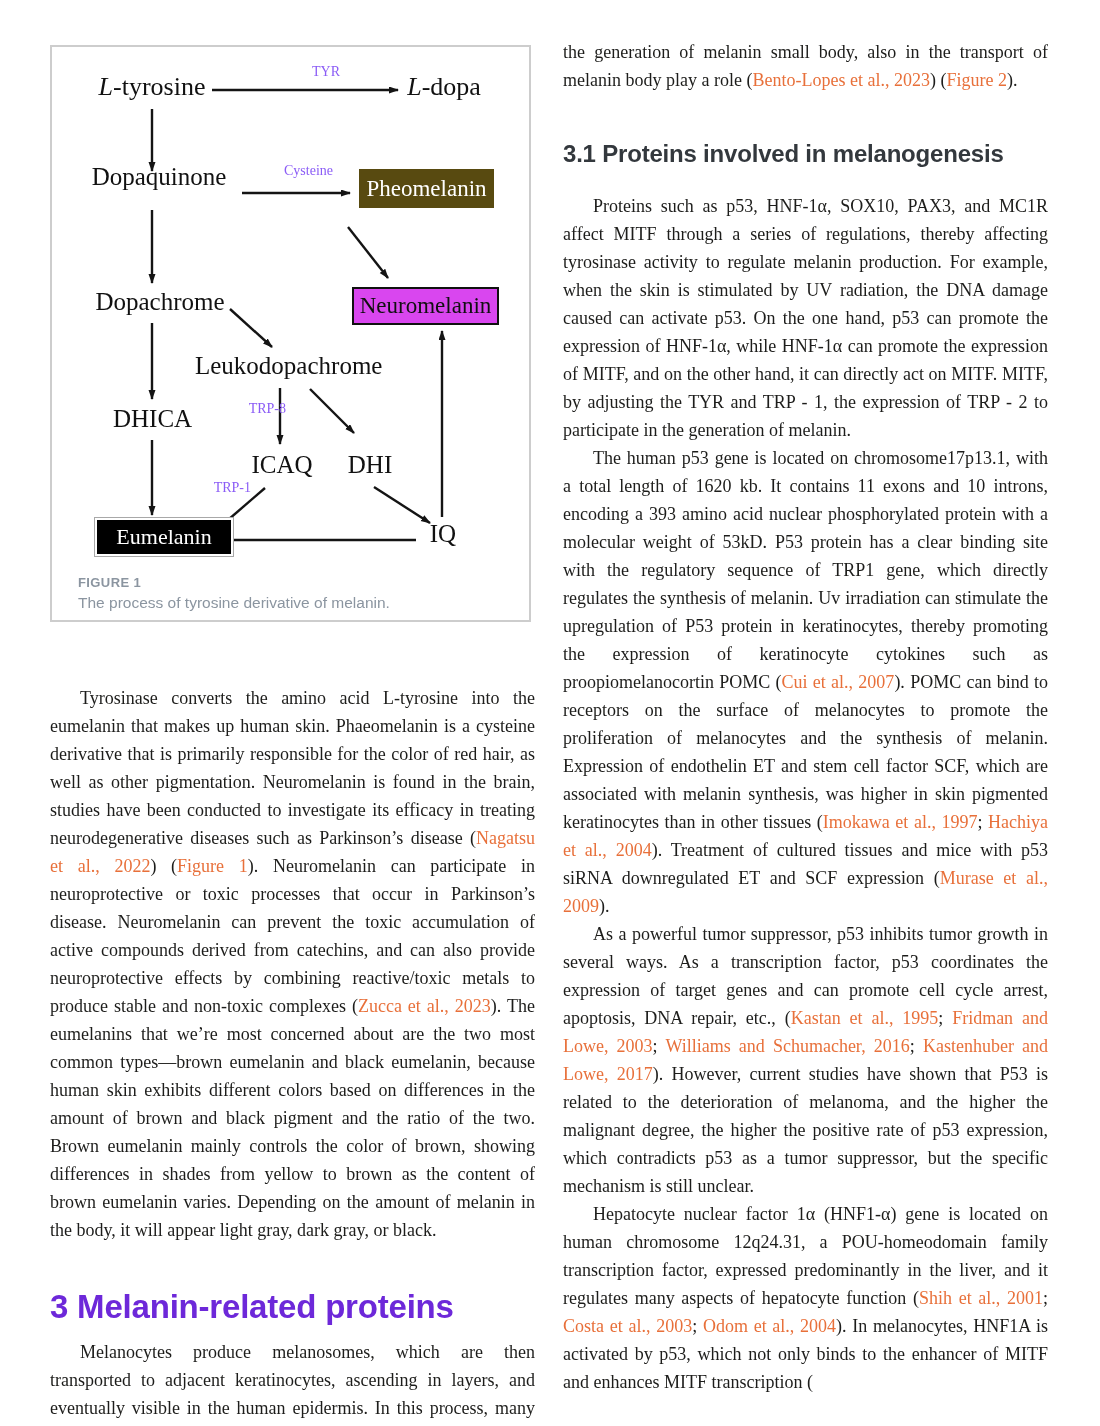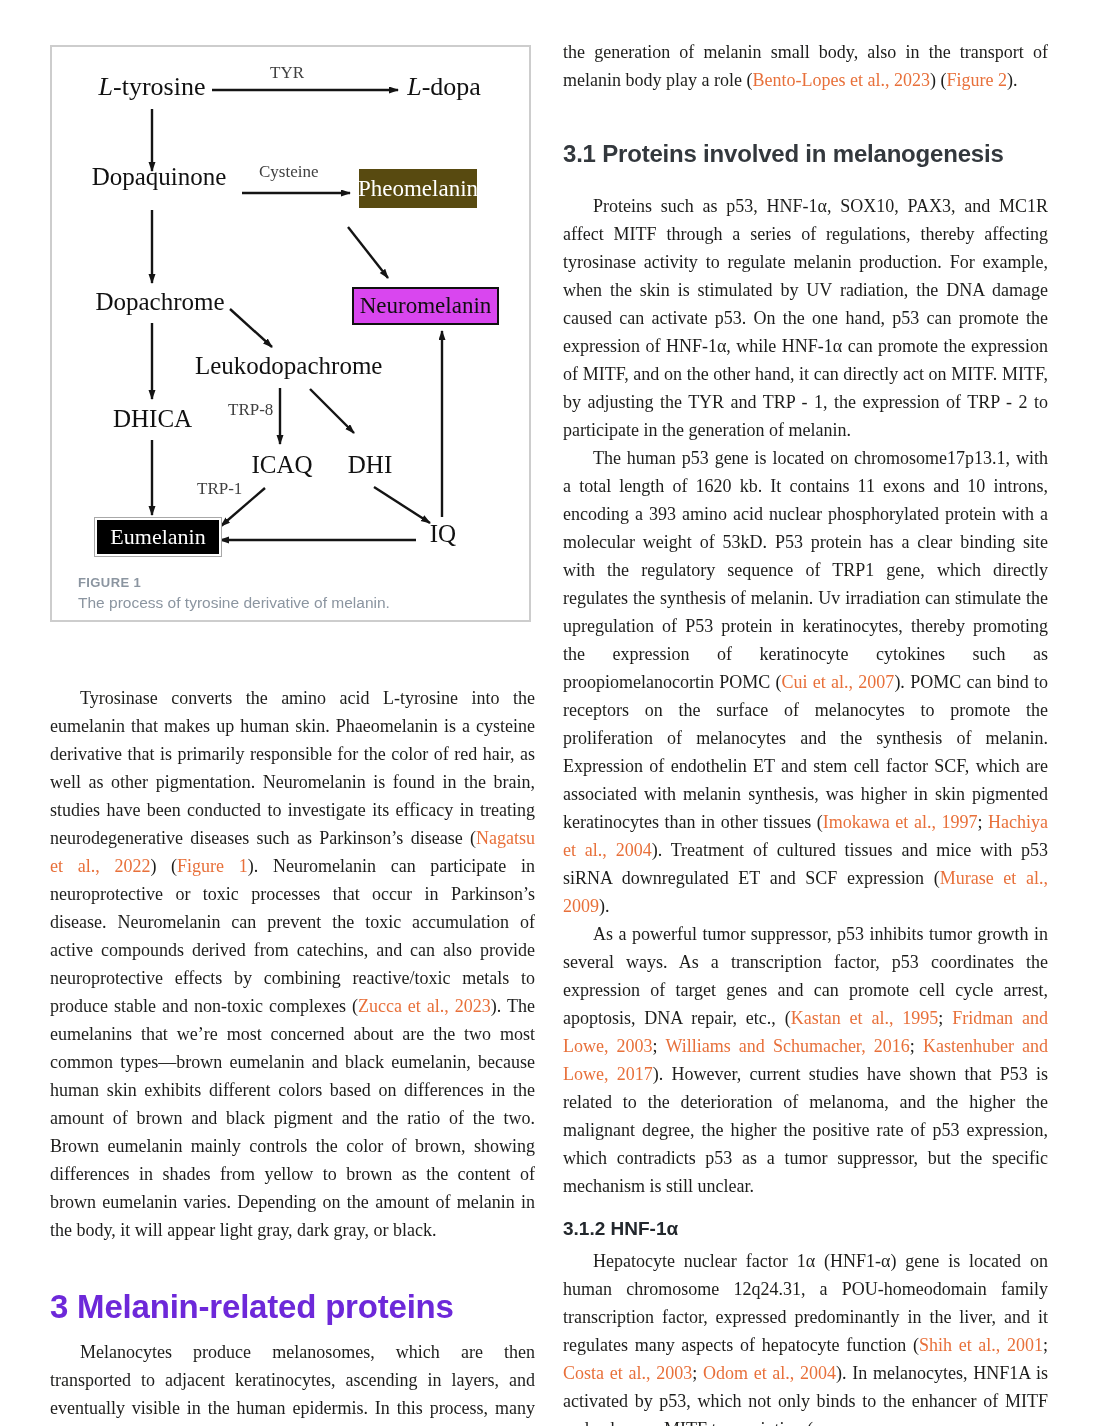--- a/index.html
+++ b/index.html
@@ -48,22 +48,22 @@
     position:relative; width:477px; height:520px;
     font-family:"Liberation Serif", serif; color:#111;
   }
   .arrows { position:absolute; left:0; top:0; }
   .dnode {
     position:absolute; font-size:25px; line-height:1.1;
     text-align:center; white-space:nowrap; color:#111;
   }
   .dnode em { font-style:italic; }
   .dsmall {
-    position:absolute; font-size:17px; line-height:1.1;
-    text-align:left; white-space:nowrap; color:#404040;
+    position:absolute; font-size:14px; line-height:1.1;
+    text-align:right; white-space:nowrap; color:#8b5cf6;
   }
   .dbox {
     position:absolute; display:flex; align-items:center; justify-content:center;
     font-size:23px; white-space:nowrap;
   }
   .dbox.pheo { background:#584a10; color:#ffffff; }
   .dbox.neuro { background:#d946ef; border:2px solid #101010; color:#101010; }
   .dbox.eume {
     background:#000000; color:#ffffff; font-size:22px;
     box-shadow:0 0 0 2px #ffffff, 0 0 0 3px #a8a8a8;
@@ -105,35 +105,35 @@
             <line x1="390" y1="470" x2="390" y2="284" marker-end="url(#ah)"></line>
           </g>
         </svg>
 
         <div class="dnode" style="left:38px;top:26px;width:124px;font-size:26px;"><em>L</em><span>-tyrosine</span></div>
         <div class="dsmall" style="left:218px;top:17px;width:70px;">TYR</div>
         <div class="dnode" style="left:352px;top:26px;width:80px;font-size:26px;"><em>L</em><span>-dopa</span></div>
 
         <div class="dnode" style="left:35px;top:116px;width:144px;">Dopaquinone</div>
         <div class="dsmall" style="left:207px;top:116px;width:74px;">Cysteine</div>
-        <div class="dbox pheo" style="left:307px;top:122px;width:118px;height:39px;">Pheomelanin</div>
+        <div class="dbox pheo" style="left:307px;top:122px;width:135px;height:39px;">Pheomelanin</div>
 
         <div class="dnode" style="left:38px;top:241px;width:140px;">Dopachrome</div>
         <div class="dbox neuro" style="left:300px;top:240px;width:147px;height:38px;">Neuromelanin</div>
 
         <div class="dnode" style="left:143px;top:305px;width:186px;">Leukodopachrome</div>
 
         <div class="dsmall" style="left:176px;top:354px;width:58px;">TRP-8</div>
         <div class="dnode" style="left:61px;top:358px;width:70px;">DHICA</div>
 
         <div class="dnode" style="left:187px;top:404px;width:86px;">ICAQ</div>
         <div class="dnode" style="left:292px;top:404px;width:52px;">DHI</div>
         <div class="dsmall" style="left:145px;top:433px;width:54px;">TRP-1</div>
 
-        <div class="dbox eume" style="left:45px;top:473px;width:122px;height:34px;">Eumelanin</div>
+        <div class="dbox eume" style="left:45px;top:473px;width:134px;height:34px;">Eumelanin</div>
         <div class="dnode" style="left:372px;top:473px;width:38px;">IQ</div>
       </div>
 
       <figcaption class="figmeta">
         <div class="figlabel">FIGURE 1</div>
         <div class="figcap">The process of tyrosine derivative of melanin.</div>
       </figcaption>
     </figure>
 
     <p class="body indent"><span>Tyrosinase converts the amino acid L-tyrosine into the eumelanin that makes up human skin. Phaeomelanin is a cysteine derivative that is primarily responsible for the color of red hair, as well as other pigmentation. Neuromelanin is found in the brain, studies have been conducted to investigate its efficacy in treating neurodegenerative diseases such as Parkinson’s disease (</span><span class="cite">Nagatsu et al., 2022</span><span>) (</span><span class="cite">Figure 1</span><span>). Neuromelanin can participate in neuroprotective or toxic processes that occur in Parkinson’s disease. Neuromelanin can prevent the toxic accumulation of active compounds derived from catechins, and can also provide neuroprotective effects by combining reactive/toxic metals to produce stable and non-toxic complexes (</span><span class="cite">Zucca et al., 2023</span><span>). The eumelanins that we’re most concerned about are the two most common types—brown eumelanin and black eumelanin, because human skin exhibits different colors based on differences in the amount of brown and black pigment and the ratio of the two. Brown eumelanin mainly controls the color of brown, showing differences in shades from yellow to brown as the content of brown eumelanin varies. Depending on the amount of melanin in the body, it will appear light gray, dark gray, or black.</span></p>
@@ -148,18 +148,17 @@
     <p class="body"><span>the generation of melanin small body, also in the transport of melanin body play a role (</span><span class="cite">Bento-Lopes et al., 2023</span><span>) (</span><span class="cite">Figure 2</span><span>).</span></p>
 
     <h2 class="h2">3.1 Proteins involved in melanogenesis</h2>
 
     <p class="body indent"><span>Proteins such as p53, HNF-1α, SOX10, PAX3, and MC1R affect MITF through a series of regulations, thereby affecting tyrosinase activity to regulate melanin production. For example, when the skin is stimulated by UV radiation, the DNA damage caused can activate p53. On the one hand, p53 can promote the expression of HNF-1α, while HNF-1α can promote the expression of MITF, and on the other hand, it can directly act on MITF. MITF, by adjusting the TYR and TRP - 1, the expression of TRP - 2 to participate in the generation of melanin.</span></p>
 
 
     <p class="body indent"><span>The human p53 gene is located on chromosome17p13.1, with a total length of 1620 kb. It contains 11 exons and 10 introns, encoding a 393 amino acid nuclear phosphorylated protein with a molecular weight of 53kD. P53 protein has a clear binding site with the regulatory sequence of TRP1 gene, which directly regulates the synthesis of melanin. Uv irradiation can stimulate the upregulation of P53 protein in keratinocytes, thereby promoting the expression of keratinocyte cytokines such as proopiomelanocortin POMC (</span><span class="cite">Cui et al., 2007</span><span>). POMC can bind to receptors on the surface of melanocytes to promote the proliferation of melanocytes and the synthesis of melanin. Expression of endothelin ET and stem cell factor SCF, which are associated with melanin synthesis, was higher in skin pigmented keratinocytes than in other tissues (</span><span class="cite">Imokawa et al., 1997</span><span>; </span><span class="cite">Hachiya et al., 2004</span><span>). Treatment of cultured tissues and mice with p53 siRNA downregulated ET and SCF expression (</span><span class="cite">Murase et al., 2009</span><span>).</span></p>
     <p class="body indent"><span>As a powerful tumor suppressor, p53 inhibits tumor growth in several ways. As a transcription factor, p53 coordinates the expression of target genes and can promote cell cycle arrest, apoptosis, DNA repair, etc., (</span><span class="cite">Kastan et al., 1995</span><span>; </span><span class="cite">Fridman and Lowe, 2003</span><span>; </span><span class="cite">Williams and Schumacher, 2016</span><span>; </span><span class="cite">Kastenhuber and Lowe, 2017</span><span>). However, current studies have shown that P53 is related to the deterioration of melanoma, and the higher the malignant degree, the higher the positive rate of p53 expression, which contradicts p53 as a tumor suppressor, but the specific mechanism is still unclear.</span></p>
 
-    <h3 class="h3">3.1.2 HNF-1α</h3>
 
     <p class="body indent"><span>Hepatocyte nuclear factor 1α (HNF1-α) gene is located on human chromosome 12q24.31, a POU-homeodomain family transcription factor, expressed predominantly in the liver, and it regulates many aspects of hepatocyte function (</span><span class="cite">Shih et al., 2001</span><span>; </span><span class="cite">Costa et al., 2003</span><span>; </span><span class="cite">Odom et al., 2004</span><span>). In melanocytes, HNF1A is activated by p53, which not only binds to the enhancer of MITF and enhances MITF transcription (</span></p>
 
   </div>
 </div>
 
 </body></html>

